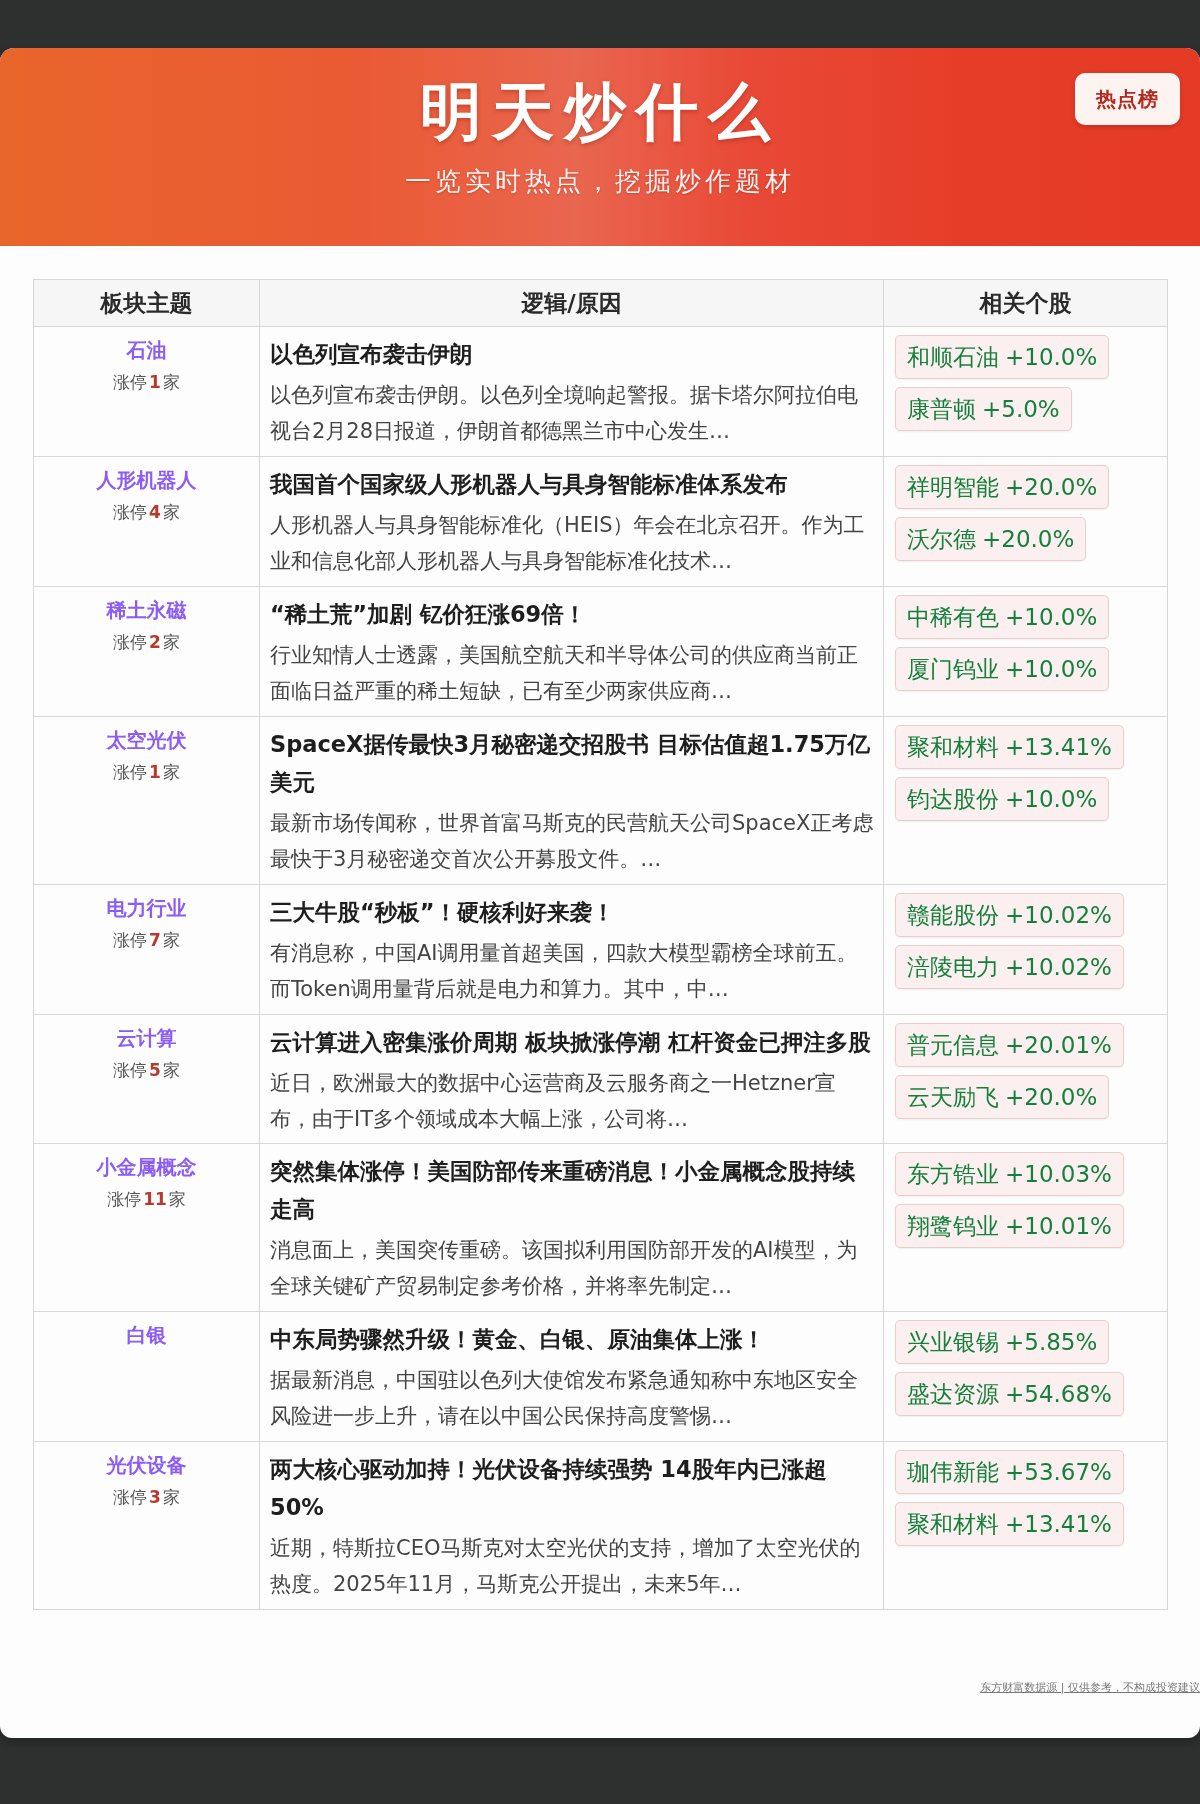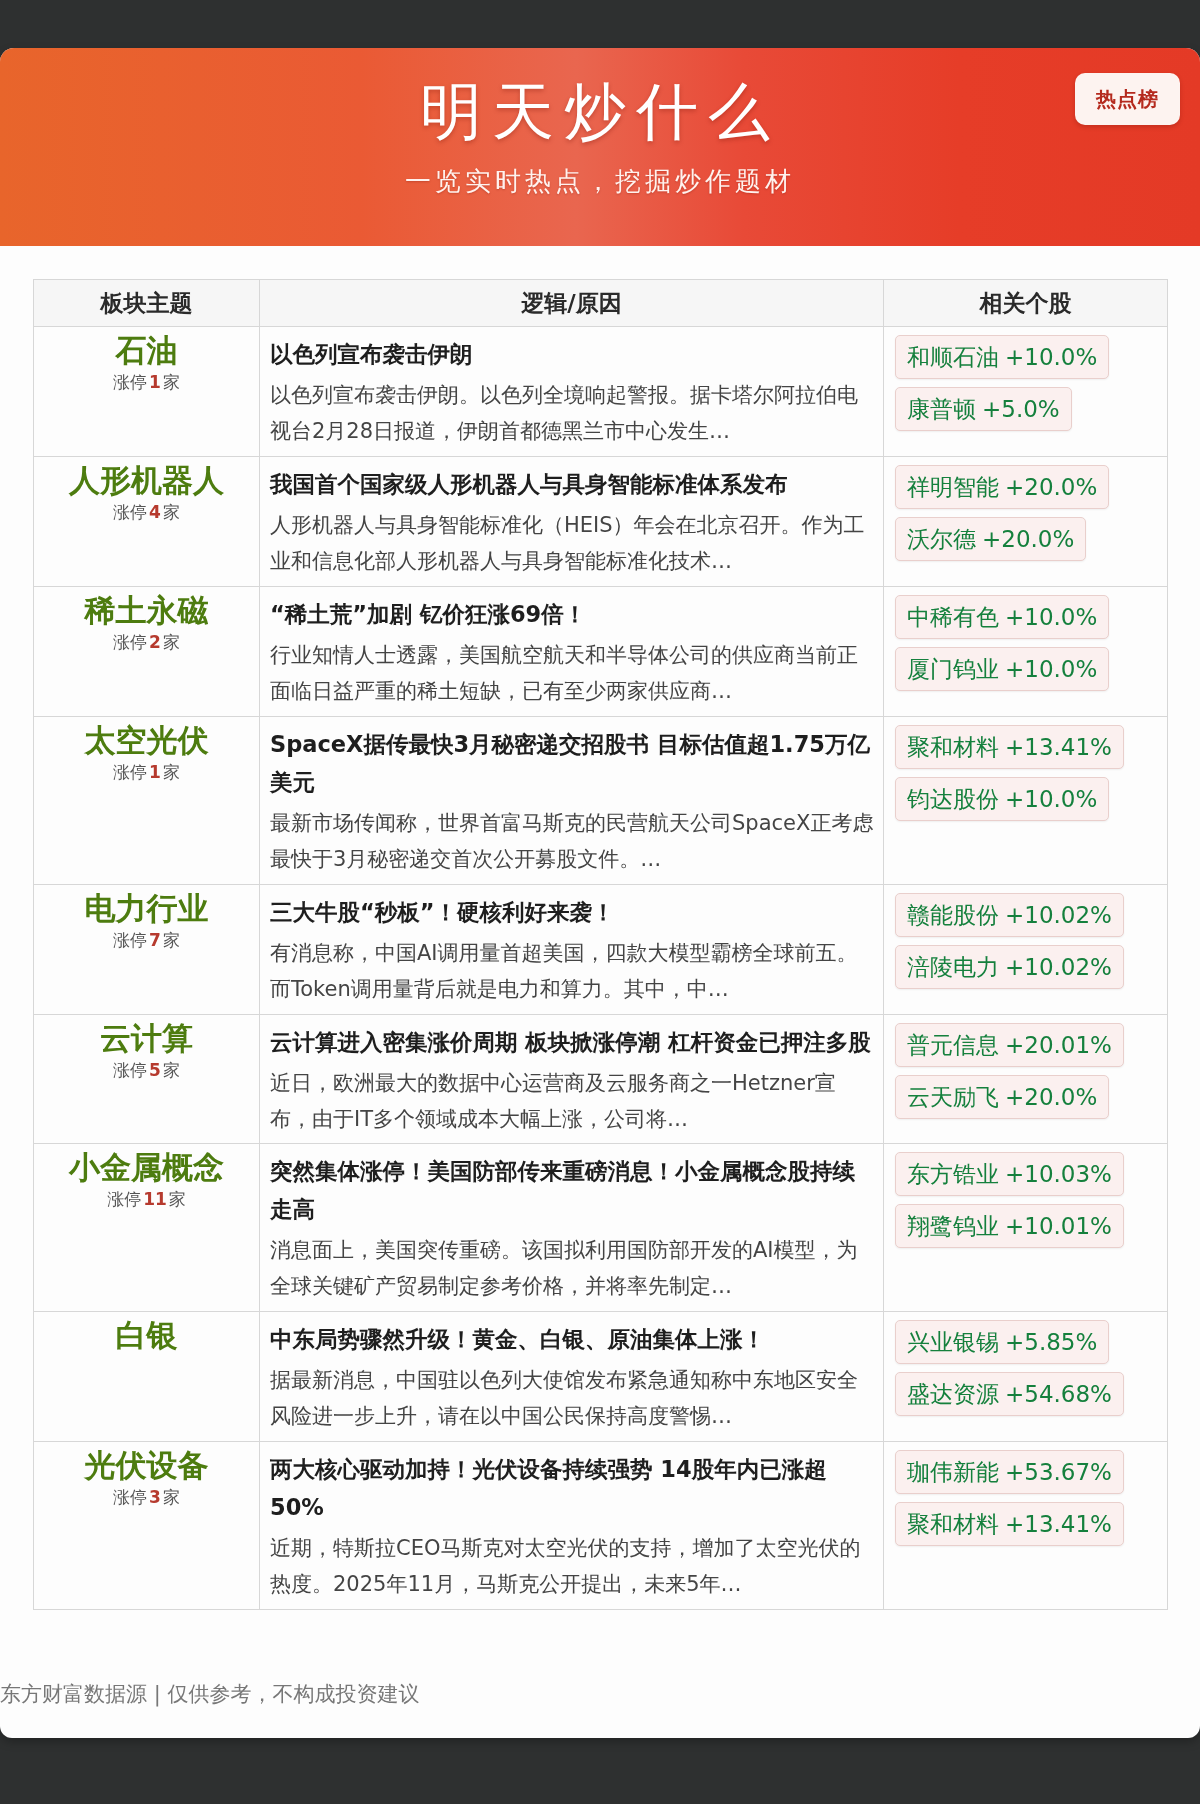--- a/index.html
+++ b/index.html
@@ -19,21 +19,21 @@
     box-shadow: 0 4px 10px rgba(0,0,0,0.25);
   }
   .banner {
     position: absolute; left: 0; top: 0;
     width: 1200px; height: 198px;
     background: linear-gradient(90deg, #e8652b 0%, #ea5a34 30%, #e9664f 48%, #e84a37 62%, #e63d28 80%, #e43a26 100%);
     text-align: center;
   }
   .banner-title {
     position: absolute; left: 0; width: 100%; top: 22px;
-    font-size: 62px; font-weight: normal; color: #fff; letter-spacing: 10px;
+    font-size: 62px; font-weight: bold; color: #fff; letter-spacing: 10px;
     text-shadow: 0 2px 4px rgba(120,20,10,0.35);
   }
   .banner-sub {
     position: absolute; left: 0; width: 100%; top: 116px;
     font-size: 26px; color: #fff2ee; letter-spacing: 4px;
     text-shadow: 0 1px 2px rgba(120,20,10,0.3);
   }
   .banner-date {
     position: absolute; left: 0; width: 100%; top: 162px;
     font-size: 20px; color: #ffe9e4; letter-spacing: 1px;
@@ -62,21 +62,21 @@
     background: #f6f6f6;
     font-size: 23px; font-weight: bold; color: #2a2a2a;
     text-align: center;
   }
   table.grid td { vertical-align: top; background: #fdfdfd; }
   .col-sector { width: 226px; }
   .col-logic { width: 624px; }
   .col-stocks { width: 284px; }
   td.sector { text-align: center; padding-top: 8px; }
   .sector-name {
-    font-size: 31px; font-weight: bold; color: #4d7c0f; line-height: 30px;
+    font-size: 20px; font-weight: bold; color: #8b5cf6; line-height: 30px;
   }
   .sector-count {
     font-size: 17px; color: #555; margin-top: 6px; line-height: 22px;
   }
   .sector-count .num { color: #b63a2e; font-weight: bold; margin: 0 2px; }
   td.logic { padding: 8px 8px 6px 10px; }
   .logic-title {
     font-size: 22.5px; font-weight: bold; color: #1e1e1e; line-height: 38px;
   }
   .logic-desc {
@@ -92,21 +92,21 @@
     border-radius: 5px;
     color: #15803d;
     font-size: 23px;
     margin-bottom: 8px;
     white-space: nowrap;
     box-shadow: 0 1px 2px rgba(0,0,0,0.06);
   }
   .stock-pct { margin-left: 6px; }
   .footer {
     position: absolute; left: 0; width: 100%; top: 1632px;
-    text-align: left; font-size: 21px; color: #777;
+    text-align: right; font-size: 11px; color: #777; text-decoration: underline;
   }
 </style>
 </head>
 <body>
 
 <div class="card">
   <div class="banner">
     <div class="banner-title">明天炒什么</div>
     <div class="banner-sub">一览实时热点，挖掘炒作题材</div>
     <div class="hot-btn">热点榜</div>

